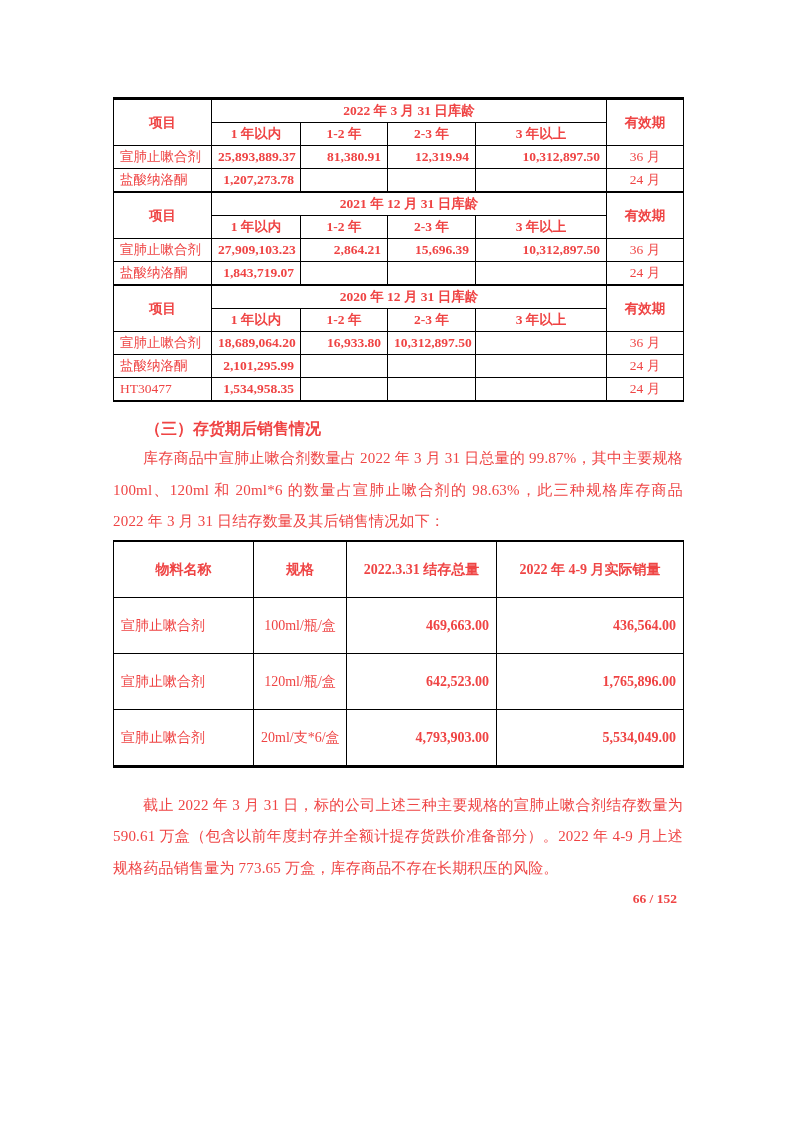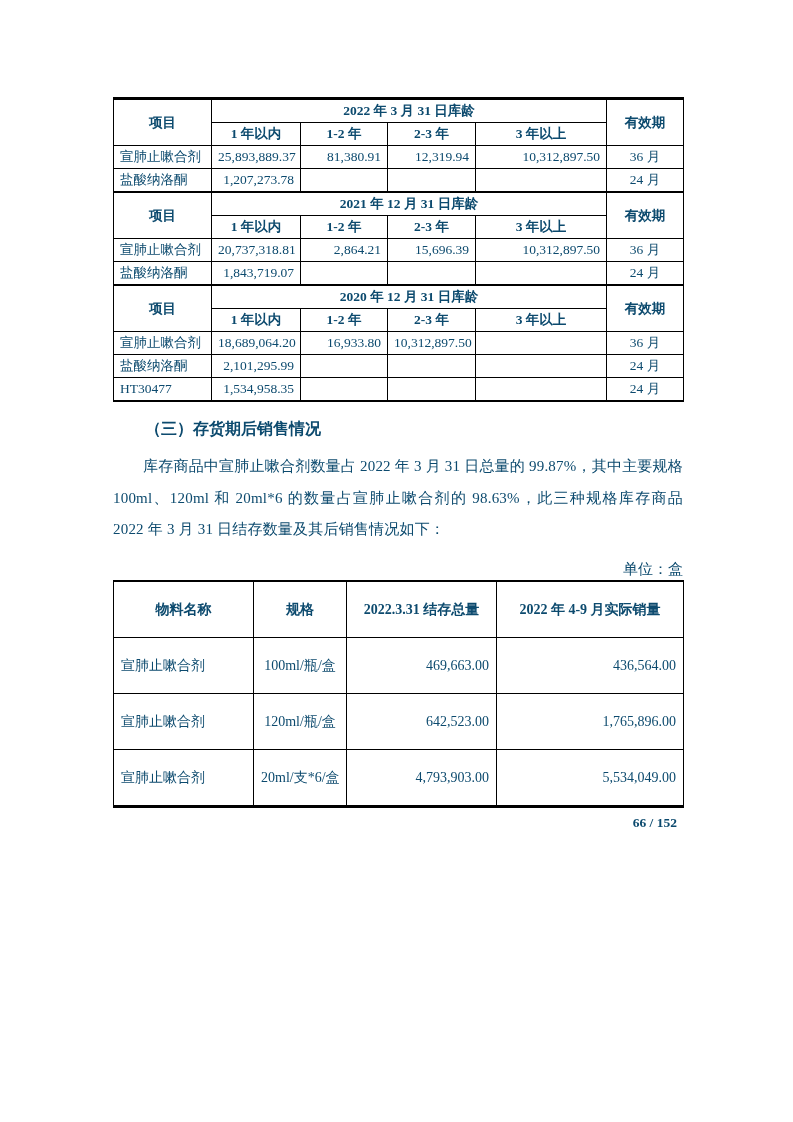--- a/index.html
+++ b/index.html
@@ -1,21 +1,21 @@
 <!DOCTYPE html>
 <html><head>
 <meta charset="utf-8">
 <style>
   html,body { margin:0; padding:0; background:#ffffff; }
   .page {
     position:relative;
     width:793px; height:1122px;
     background:#ffffff;
     font-family:"Liberation Serif","DejaVu Serif",serif;
-    color:#0c4a6e;
+    color:#ef4444;
     overflow:hidden;
   }
   .content { position:absolute; left:113px; top:97px; width:570px; }
 
   table { border-collapse:collapse; width:570px; table-layout:fixed; }
 
   
   .aging-table { border-top:3px solid #000; border-bottom:2px solid #000;
                  border-left:1px solid #000; border-right:1px solid #000; }
   .aging-table td {
@@ -33,35 +33,35 @@
   .sales-table td {
     border:1px solid #000;
     font-size:14px; line-height:17px;
     height:23px; padding:16px 7px;
     overflow:hidden; white-space:nowrap;
   }
   .sales-table tr.total td { font-weight:bold; }
 
   .hdr { font-weight:bold; text-align:center; }
   .left { text-align:left;margin-top:48px; }
-  .num  { text-align:right; }
+  .num  { text-align:right;font-weight:bold; }
   .ctr  { text-align:center; }
 
   
   .para {
     margin:0; font-size:15px; line-height:31.5px;
     text-align:justify; text-indent:2em;
     letter-spacing:0.2px;
   }
   .p1 { margin-top:5px; }
   .p2 { margin-top:0; }
   .p3 { margin-top:0; }
   .p4 { margin-top:22px; }
   .sec-heading {
-    margin:13px 0 8px 0;
+    margin:13px 0 0 0;
     font-size:16px; font-weight:bold;
     text-indent:2em; line-height:28px;
   }
   .unit-label {
     margin:14px 0 2px 0;
     font-size:15px; text-align:right; line-height:18px;
   }
   .page-number {
     margin:7px 6px 16px 0;
     font-size:13.5px; font-weight:bold; text-align:right; line-height:16px;
@@ -118,21 +118,21 @@
           <td class="hdr" rowspan="2">有效期</td>
         </tr>
         <tr>
           <td class="hdr">1 年以内</td>
           <td class="hdr">1-2 年</td>
           <td class="hdr">2-3 年</td>
           <td class="hdr">3 年以上</td>
         </tr>
         <tr>
           <td class="left">宣肺止嗽合剂</td>
-          <td class="num">20,737,318.81</td>
+          <td class="num">27,909,103.23</td>
           <td class="num">2,864.21</td>
           <td class="num">15,696.39</td>
           <td class="num">10,312,897.50</td>
           <td class="ctr">36 月</td>
         </tr>
         <tr>
           <td class="left">盐酸纳洛酮</td>
           <td class="num">1,843,719.07</td>
           <td class="num"></td>
           <td class="num"></td>
@@ -176,21 +176,20 @@
           <td class="ctr">24 月</td>
         </tr>
       </tbody>
     </table>
 
 
     <div class="sec-heading">（三）存货期后销售情况</div>
 
     <p class="para p3">库存商品中宣肺止嗽合剂数量占 2022 年 3 月 31 日总量的 99.87%，其中主要规格 100ml、120ml 和 20ml*6 的数量占宣肺止嗽合剂的 98.63%，此三种规格库存商品 2022 年 3 月 31 日结存数量及其后销售情况如下：</p>
 
-    <div class="unit-label">单位：盒</div>
 
     <table class="sales-table">
       <colgroup>
         <col style="width:140px">
           <col style="width:93px">
           <col style="width:150px">
           <col style="width:187px">
       </colgroup>
       <tbody>
         <tr>
@@ -213,17 +212,18 @@
         </tr>
         <tr>
           <td class="left">宣肺止嗽合剂</td>
           <td class="ctr">20ml/支*6/盒</td>
           <td class="num">4,793,903.00</td>
           <td class="num">5,534,049.00</td>
         </tr>
       </tbody>
     </table>
 
+    <p class="para p4">截止 2022 年 3 月 31 日，标的公司上述三种主要规格的宣肺止嗽合剂结存数量为 590.61 万盒（包含以前年度封存并全额计提存货跌价准备部分）。2022 年 4-9 月上述规格药品销售量为 773.65 万盒，库存商品不存在长期积压的风险。</p>
 
     <div class="page-number">66 / 152</div>
 
   </div>
 </div>
 
 </body></html>

